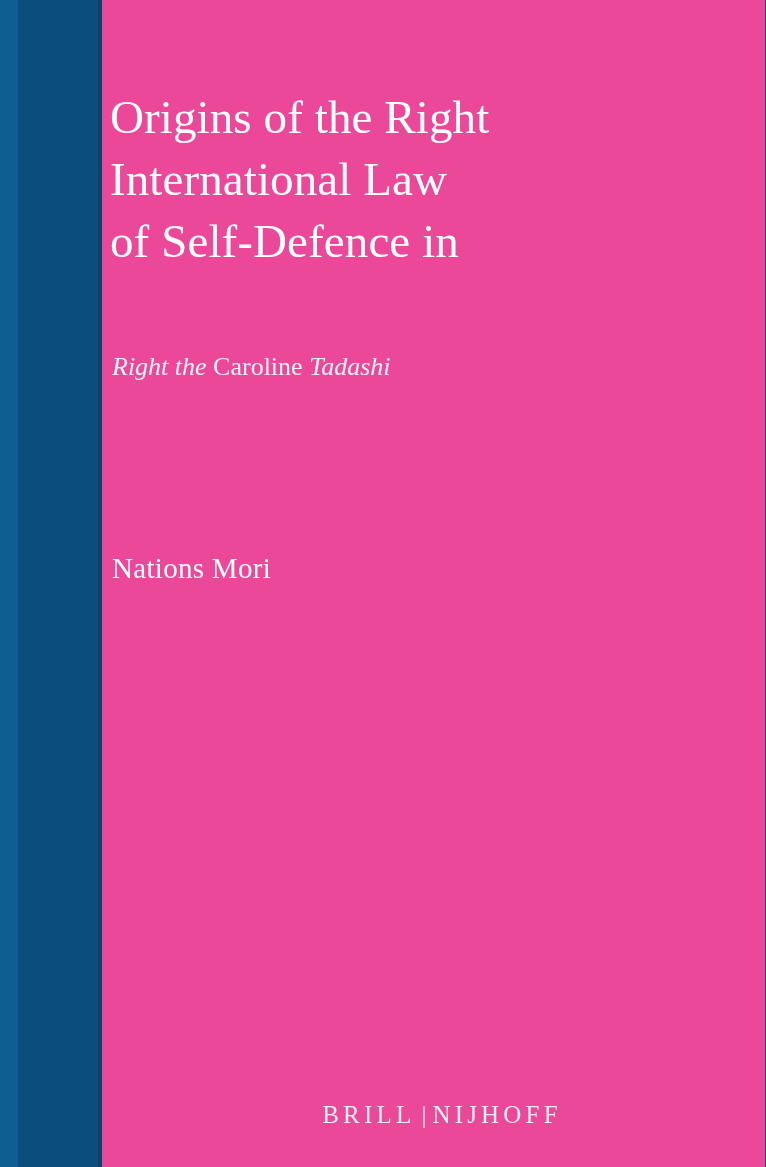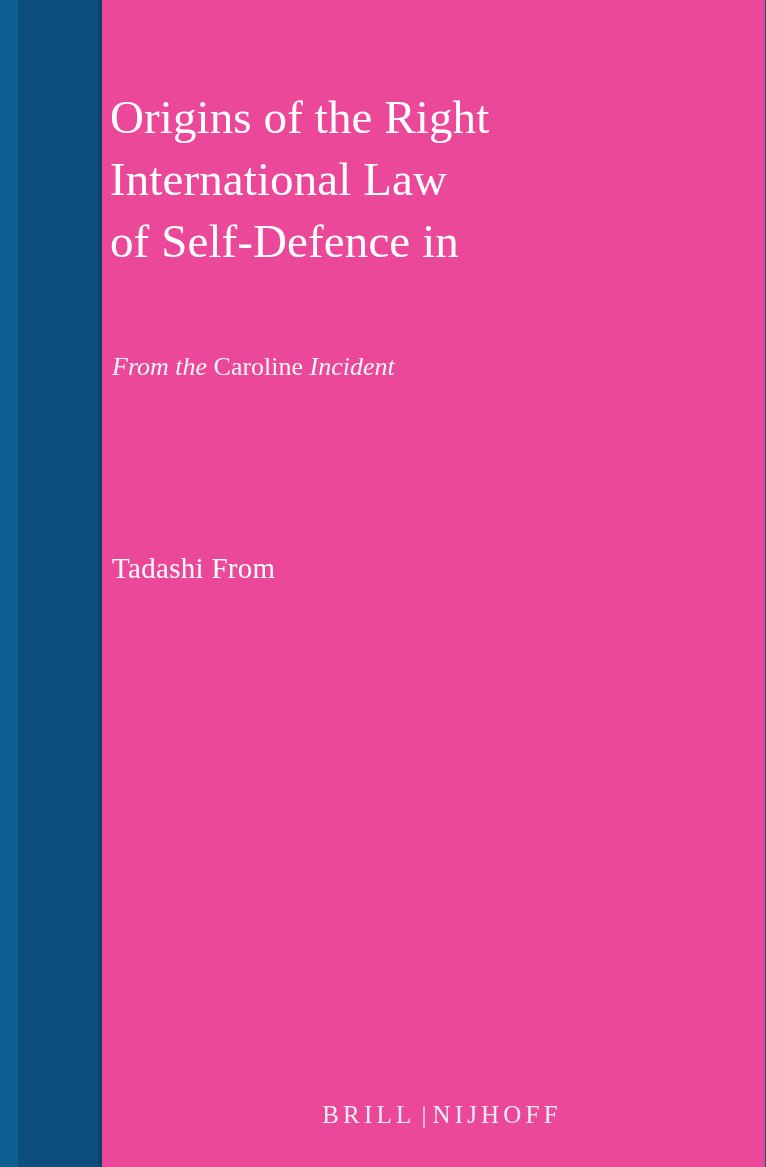--- a/index.html
+++ b/index.html
@@ -140,23 +140,23 @@
 
   <div class="content">
 
     <div class="title">
       <div>Origins of the Right</div>
       <div>International Law</div>
       <div>of Self-Defence in</div>
     </div>
 
     <div class="subtitle">
-      <div><span>From the </span><span class="roman">Caroline</span><span> Incident</span></div>
+      <div><span>Right the </span><span class="roman">Caroline</span><span> Tadashi</span></div>
     </div>
 
-    <div class="author">Tadashi From</div>
+    <div class="author">Nations Mori</div>
 
     <div class="publisher">
       <span>BRILL</span><span class="sep">|</span><span>NIJHOFF</span>
     </div>
 
   </div>
 </div>
 
 </body></html>

